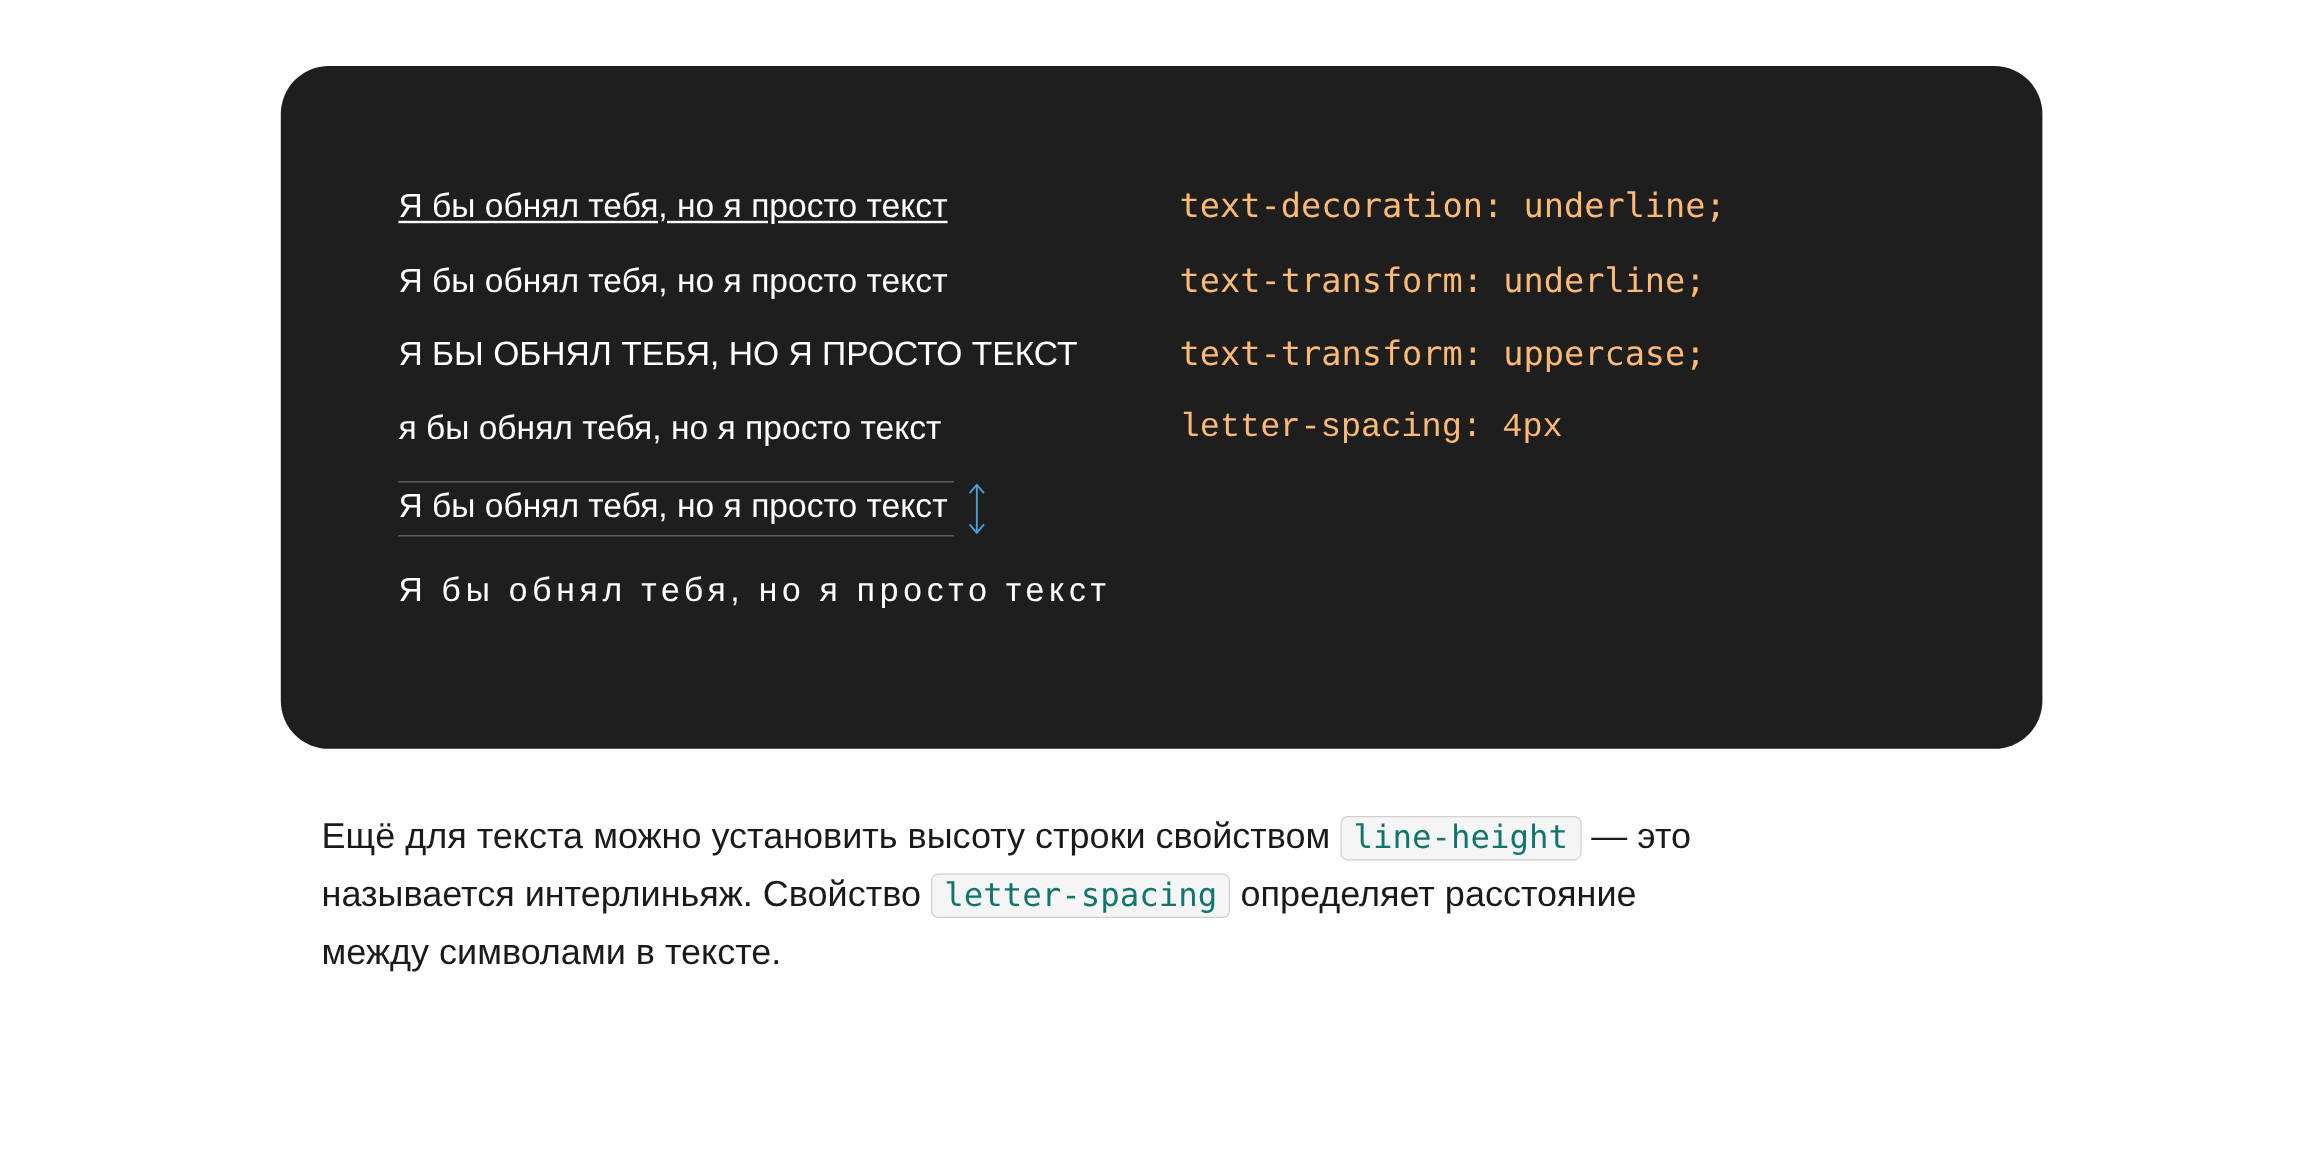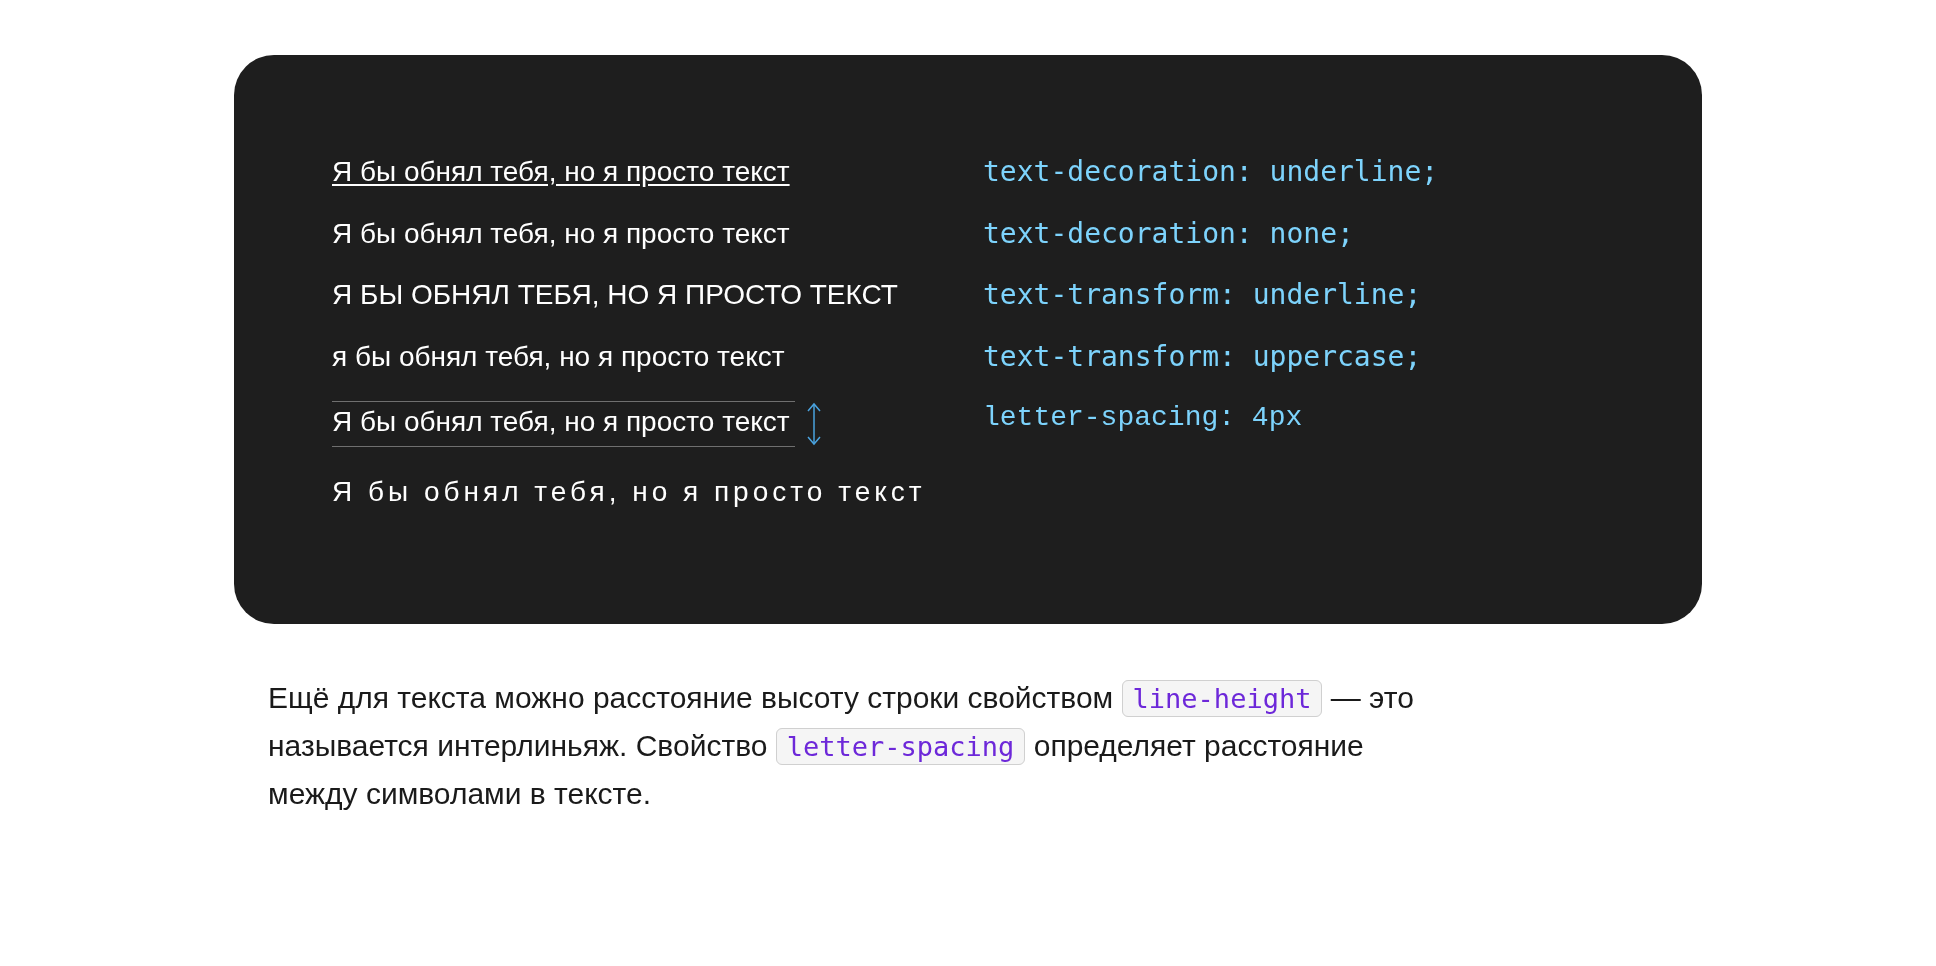--- a/index.html
+++ b/index.html
@@ -58,42 +58,42 @@
   }
   .lh-arrow {
     display: flex;
     align-items: center;
     margin-left: 10px;
     color: #4aa3df;
   }
   .lh-arrow svg { display: block; }
   .code {
     font-family: ui-monospace, SFMono-Regular, Menlo, Consolas, monospace;
-    color: #7dd3fc;
+    color: #fdba74;
     font-size: 28px;
     line-height: 1.2;
     margin-bottom: 28px;
     white-space: pre;
   }
   .code:last-child { margin-bottom: 0; font-family: Liberation Mono, monospace; }
   .paragraph {
     margin: 50px 234px 0 268px;
     font-size: 30px;
     line-height: 1.6;
     color: #1a1a1a;
     max-width: 1180px;
   }
   code.inline {
     font-family: ui-monospace, SFMono-Regular, Menlo, Consolas, monospace;
     background: #f5f5f5;
     border: 1px solid #d0d0d0;
     border-radius: 6px;
     padding: 2px 10px;
     font-size: 27px;
-    color: #6d28d9;
+    color: #0f766e;
   }
 </style>
 </head>
 <body>
 
 <div class="page">
 
   <div class="dark-panel">
 
     <div class="examples">
@@ -116,29 +116,28 @@
           </svg>
         </span>
       </div>
 
       <div class="ex spaced">Я бы обнял тебя, но я просто текст</div>
 
     </div>
 
     <div class="codes">
       <div class="code">text-decoration: underline;</div>
-      <div class="code">text-decoration: none;</div>
       <div class="code">text-transform: underline;</div>
       <div class="code">text-transform: uppercase;</div>
       <div class="code">letter-spacing: 4px</div>
     </div>
 
   </div>
 
   <p class="paragraph">
-    <span>Ещё для текста можно расстояние высоту строки свойством </span>
+    <span>Ещё для текста можно установить высоту строки свойством </span>
     <code class="inline">line-height</code>
     <span> — это называется интерлиньяж. Свойство </span>
     <code class="inline">letter-spacing</code>
     <span> определяет расстояние между символами в тексте.</span>
   </p>
 
 </div>
 
 </body></html>

